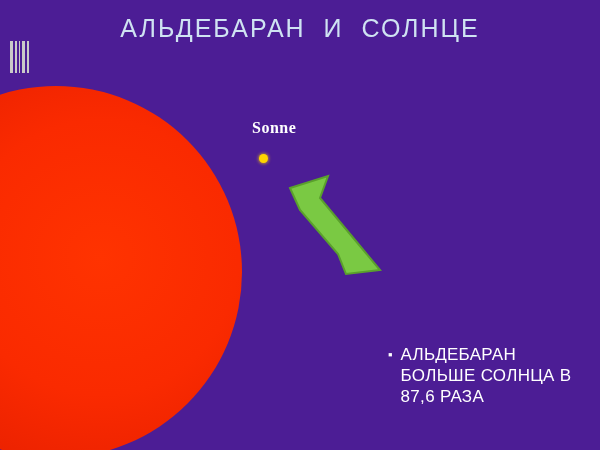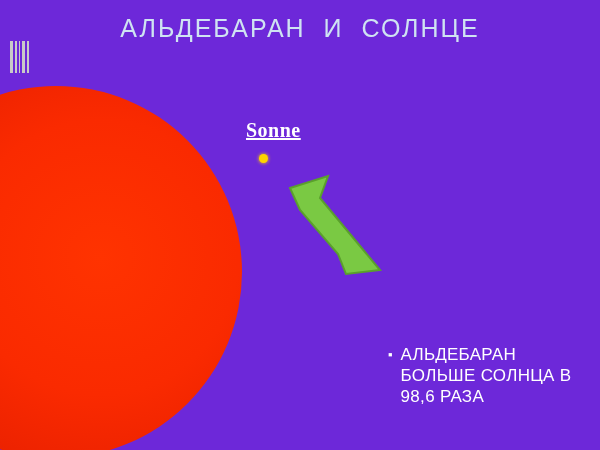--- a/index.html
+++ b/index.html
@@ -4,21 +4,21 @@
 <style>
   html, body {
     margin: 0;
     padding: 0;
     background: #000000;
   }
   #slide {
     position: relative;
     width: 600px;
     height: 450px;
-    background: #6d28d9;
+    background: #4c1d95;
     overflow: hidden;
     font-family: "Liberation Sans", sans-serif;
   }
 
   
   #title {
     position: absolute;
     top: 14px;
     left: 0;
     width: 600px;
@@ -69,28 +69,27 @@
     top: 257px;
     color: #f2e8e0;
     font-family: "Liberation Serif", serif;
     font-size: 17px;
     letter-spacing: 0.5px;
   }
 
   
   #sonne-label {
     position: absolute;
-    left: 246px;
+    left: 252px;
     top: 119px;
     color: #ffffff;
     font-family: "Liberation Serif", serif;
-    font-size: 20px;
+    font-size: 16px;
     font-weight: bold;
     letter-spacing: 0.5px;
-    text-decoration: underline;
   }
   #sonne-dot {
     position: absolute;
     left: 259px;
     top: 154px;
     width: 9px;
     height: 9px;
     border-radius: 50%;
     background: #ffd400;
     box-shadow: 0 0 3px 1px rgba(255,212,0,0.55);
@@ -149,16 +148,16 @@
 
   <div id="sonne-label">Sonne</div>
   <div id="sonne-dot"></div>
 
   <svg id="arrow" viewBox="0 0 110 110">
     <polygon points="6,18 44,6 36,28 76,76 96,100 62,104 54,84 16,40" fill="#7ac943" stroke="#5aa02c" stroke-width="2" transform="translate(4,2)"></polygon>
   </svg>
 
   <div id="bullet-block">
     <span id="bullet-marker">▪</span>
-    <span id="bullet-text">АЛЬДЕБАРАН БОЛЬШЕ СОЛНЦА В 98,6 РАЗА</span>
+    <span id="bullet-text">АЛЬДЕБАРАН БОЛЬШЕ СОЛНЦА В 87,6 РАЗА</span>
   </div>
 
 </div>
 
 </body></html>

